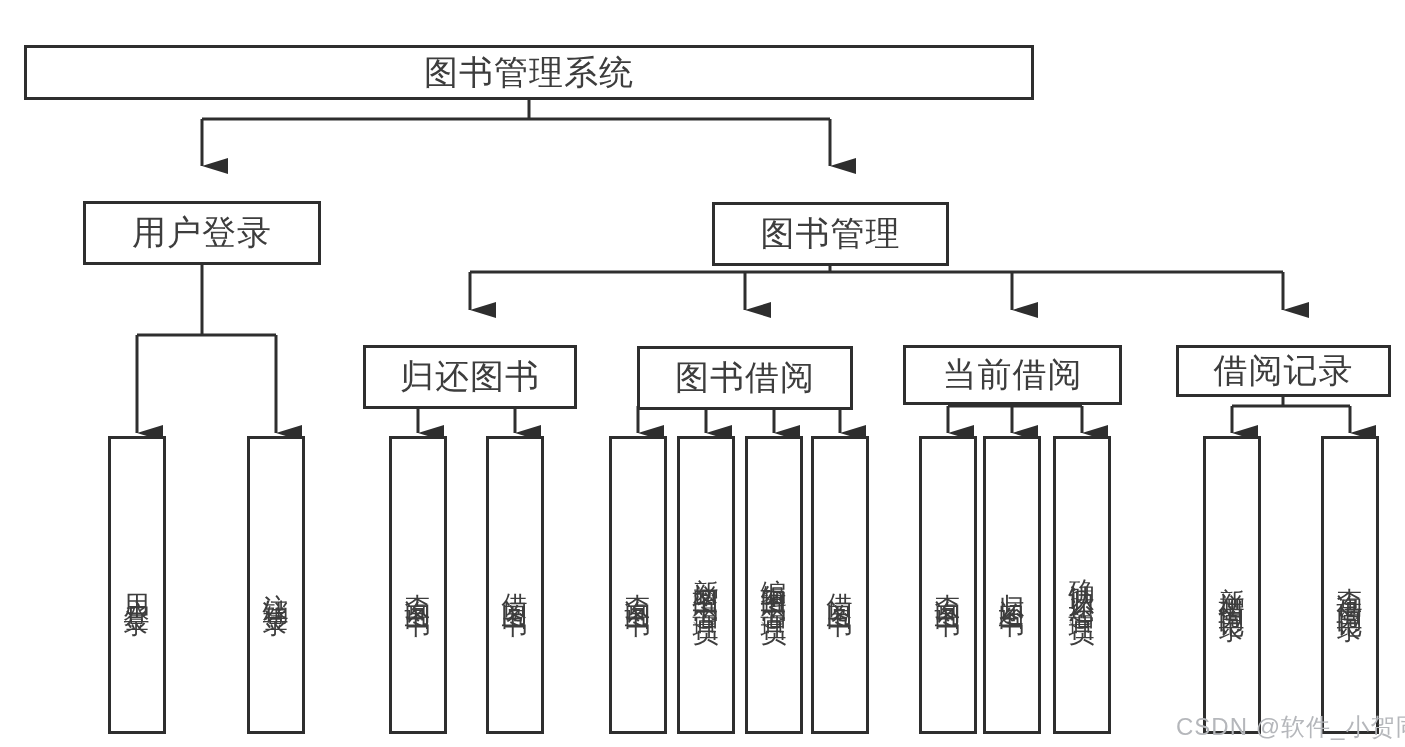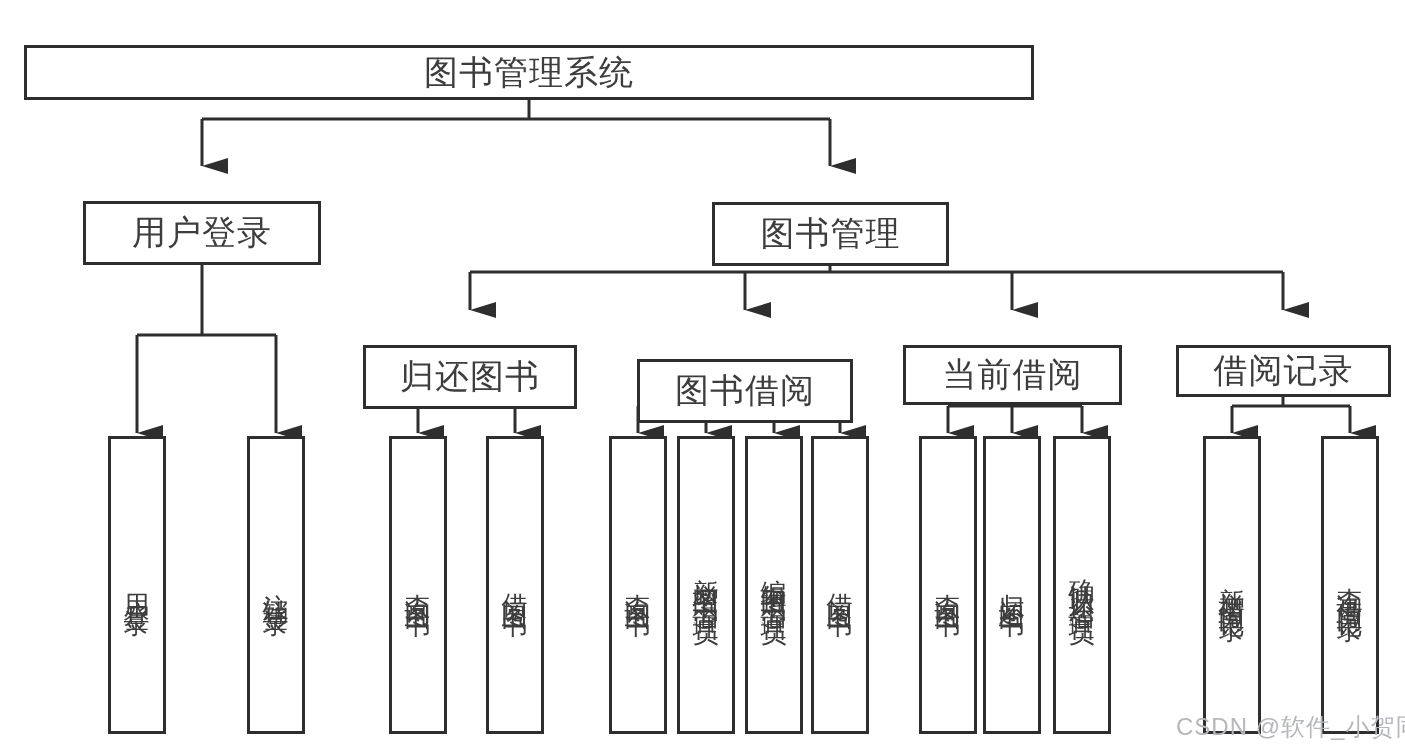--- a/index.html
+++ b/index.html
@@ -91,21 +91,21 @@
     <line x1="1232" y1="406" x2="1232" y2="433" marker-end="url(#arrow)"></line>
     <line x1="1350" y1="406" x2="1350" y2="433" marker-end="url(#arrow)"></line>
   </svg>
 
   <div class="node h-node" style="left:24px;top:13px;width:1010px;height:55px;">图书管理系统</div>
 
   <div class="node h-node" style="left:83px;top:169px;width:238px;height:64px;">用户登录</div>
   <div class="node h-node" style="left:712px;top:170px;width:237px;height:64px;">图书管理</div>
 
   <div class="node h-node" style="left:363px;top:313px;width:214px;height:64px;">归还图书</div>
-  <div class="node h-node" style="left:637px;top:327px;width:216px;height:64px;">图书借阅</div>
+  <div class="node h-node" style="left:637px;top:314px;width:216px;height:64px;">图书借阅</div>
   <div class="node h-node" style="left:903px;top:313px;width:219px;height:60px;">当前借阅</div>
   <div class="node h-node" style="left:1176px;top:313px;width:215px;height:52px;">借阅记录</div>
 
   <div class="node v-node" style="left:108px;top:436px;width:58px;height:298px;">用户登录</div>
   <div class="node v-node" style="left:247px;top:436px;width:58px;height:298px;">注销登录</div>
 
   <div class="node v-node" style="left:389px;top:436px;width:58px;height:298px;">查询图书</div>
   <div class="node v-node" style="left:486px;top:436px;width:58px;height:298px;">借阅图书</div>
 
   <div class="node v-node" style="left:609px;top:436px;width:58px;height:298px;">查询图书</div>

